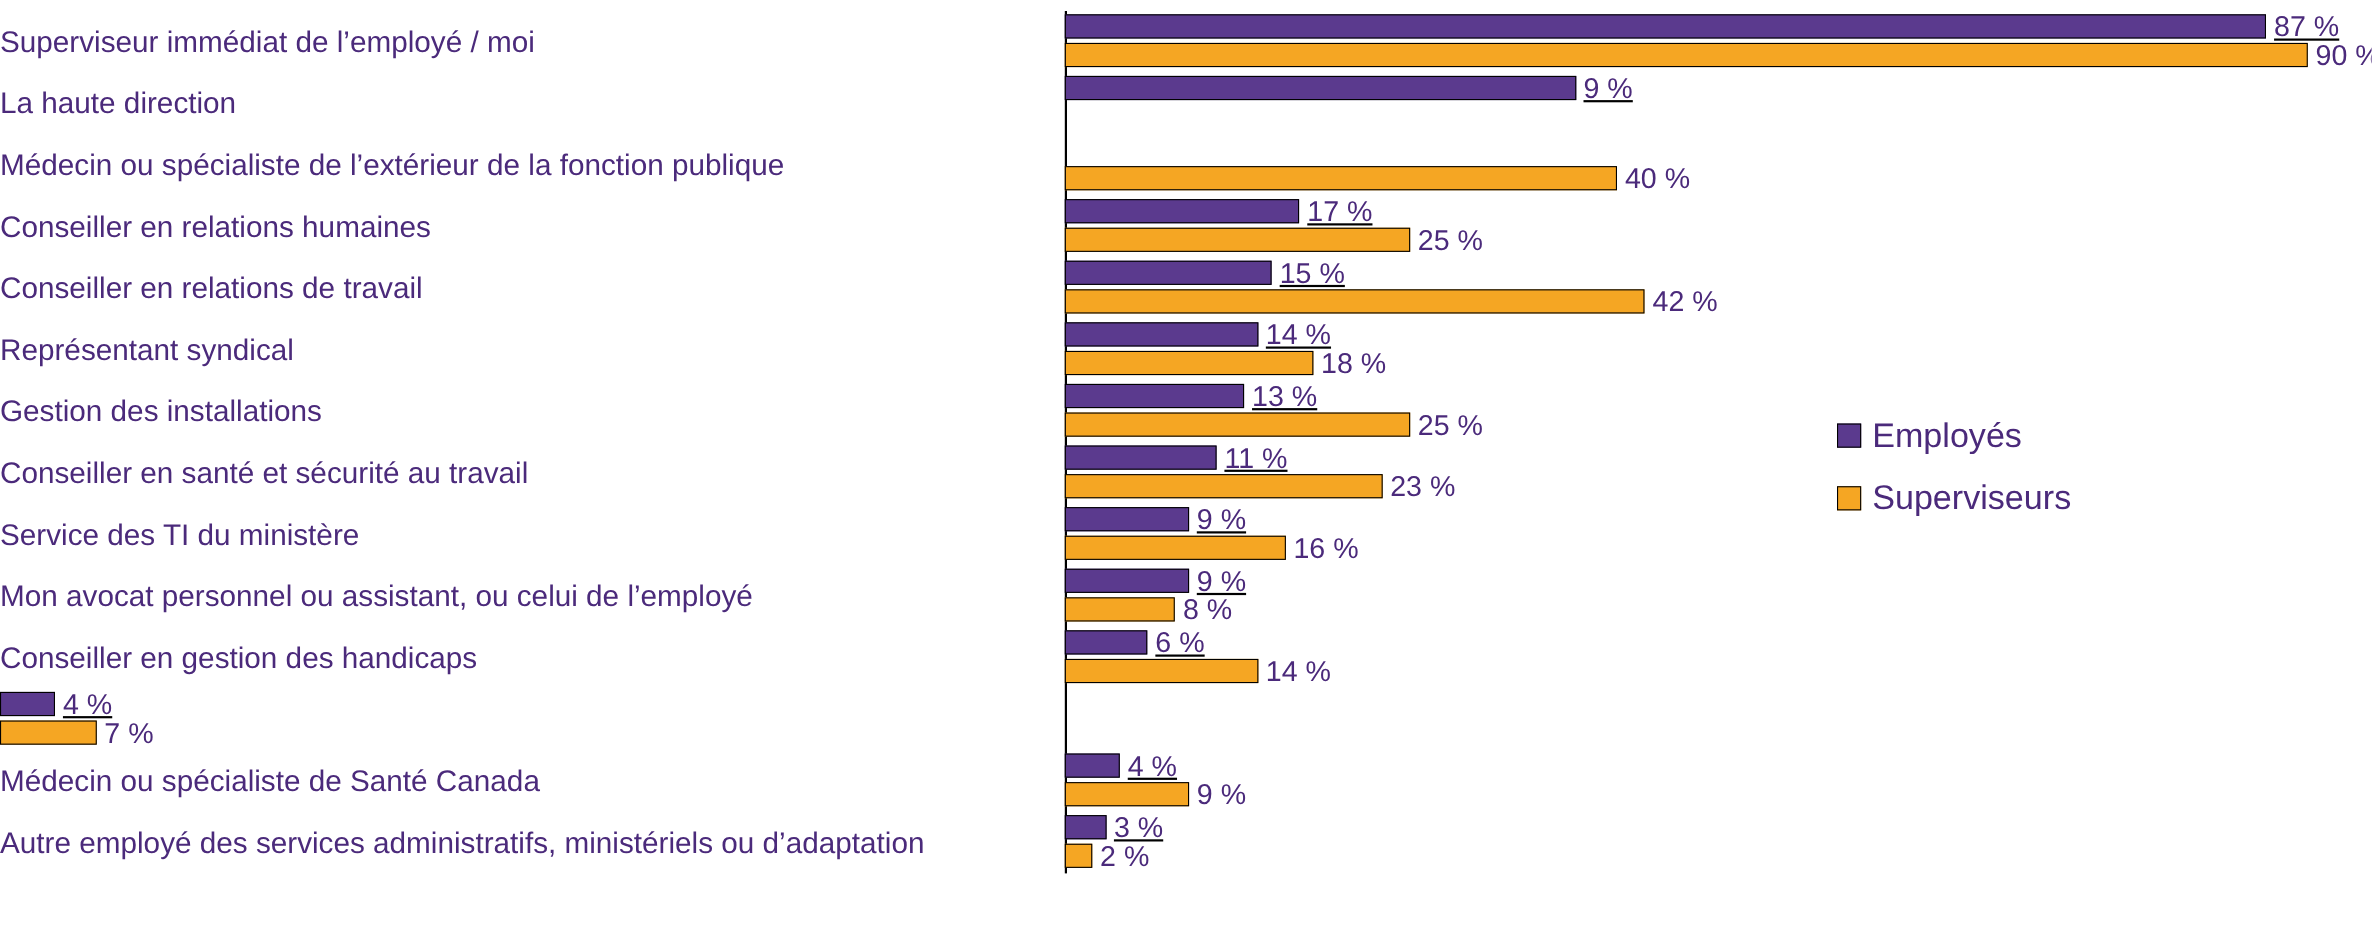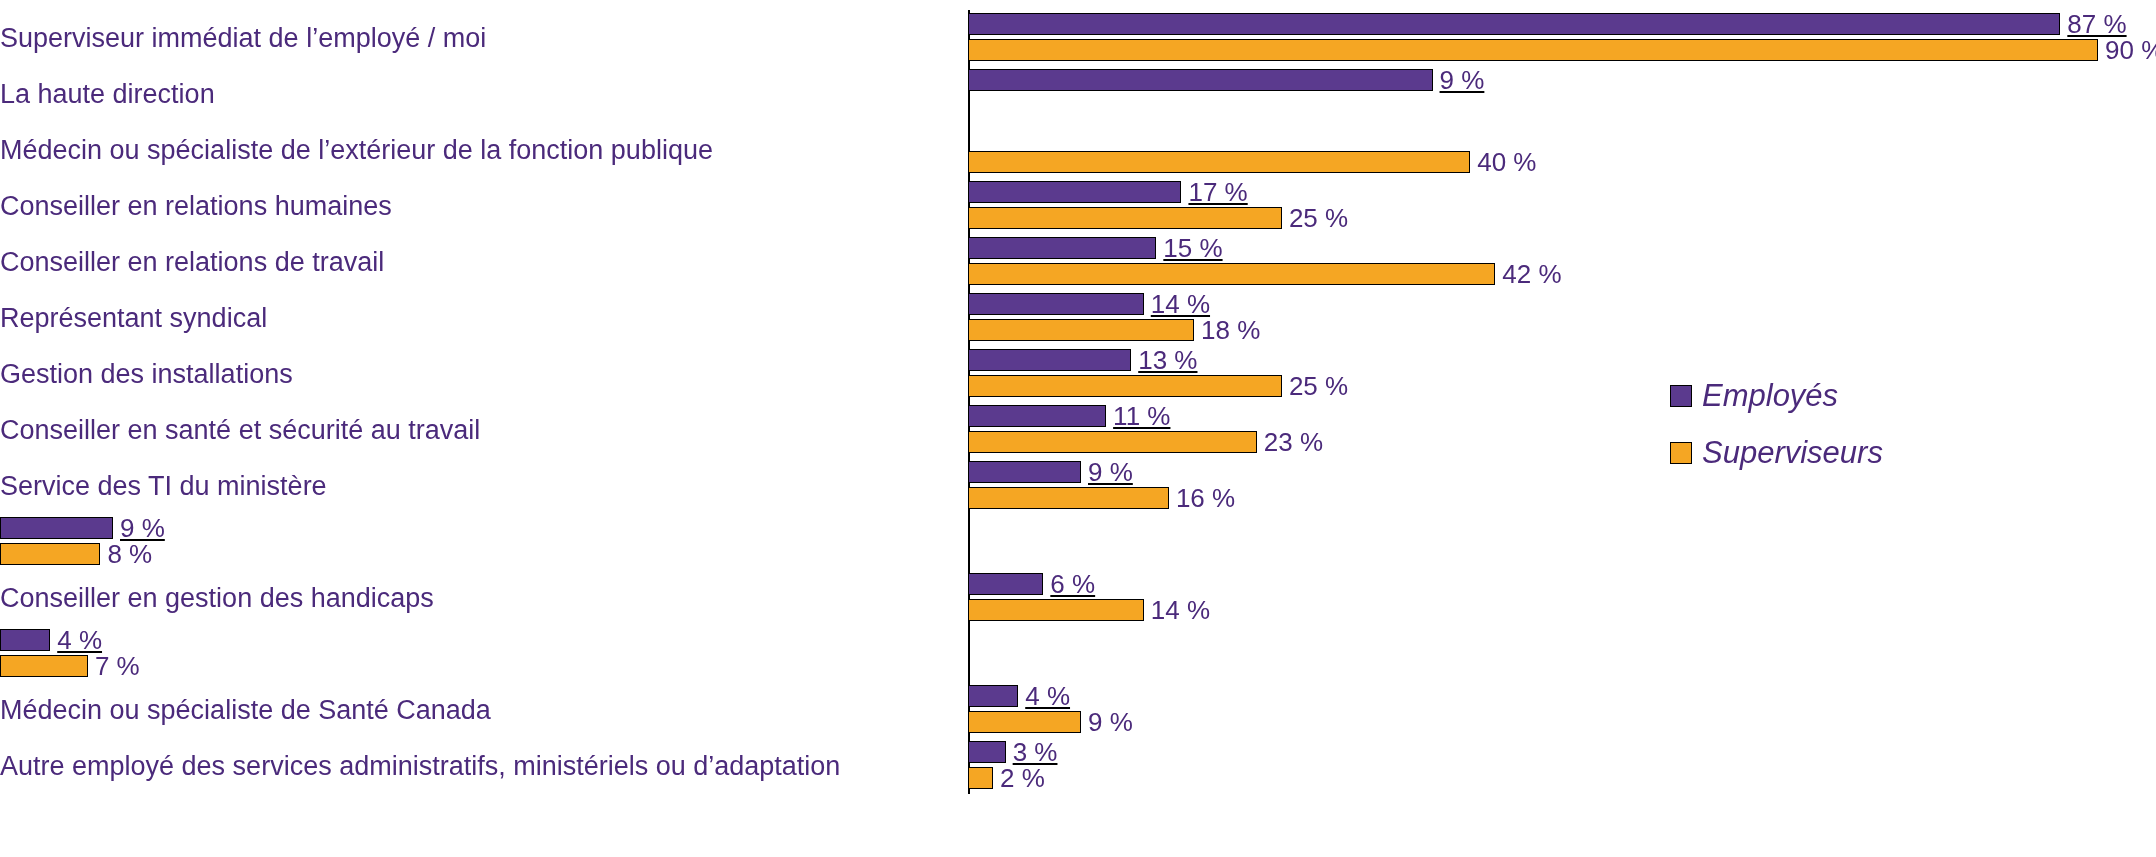--- a/index.html
+++ b/index.html
@@ -86,21 +86,20 @@
     position: absolute;
     left: 1670px;
     top: 380px;
     display: flex;
     flex-direction: column;
     gap: 26px;
   }
   .legend-item {
     display: flex;
     align-items: center;
-    font-style: italic;
   }
   .legend-swatch {
     width: 22px;
     height: 22px;
     border: 1.5px solid #000000;
     box-sizing: border-box;
     margin-right: 10px;
   }
   .legend-swatch.emp { background: #5B3A8E; }
   .legend-swatch.sup { background: #F5A623; }
@@ -221,20 +220,21 @@
               <div class="bar emp" style="width: 113px;"></div>
               <span class="val">9 %</span>
             </div>
             <div class="barline b">
               <div class="bar sup" style="width: 200.889px;"></div>
               <span class="val">16 %</span>
             </div>
           </div>
         </div>
         <div class="row">
+          <div class="cat-label">Mon avocat personnel ou assistant, ou celui de l’employé</div>
           <div class="bars">
             <div class="barline a">
               <div class="bar emp" style="width: 113px;"></div>
               <span class="val">9 %</span>
             </div>
             <div class="barline b">
               <div class="bar sup" style="width: 100.444px;"></div>
               <span class="val">8 %</span>
             </div>
           </div>

